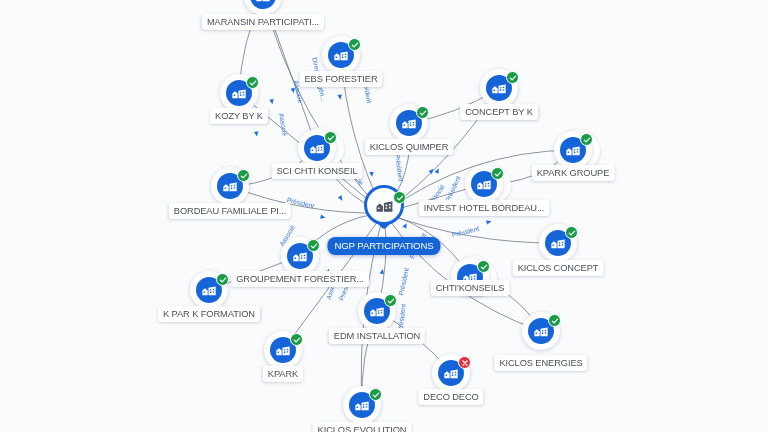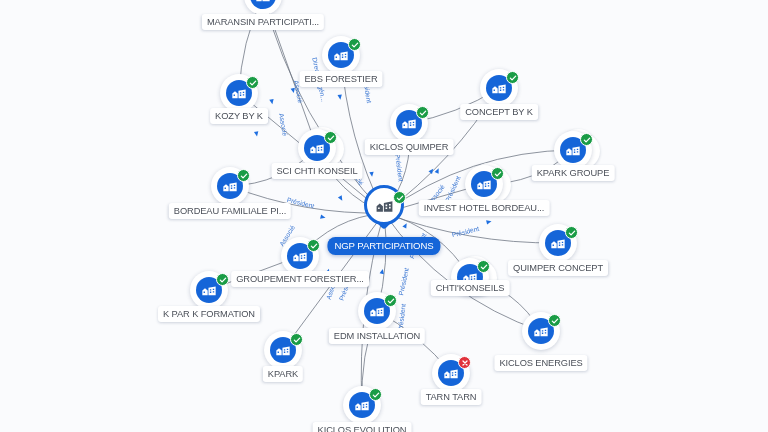--- a/index.html
+++ b/index.html
@@ -417,21 +417,21 @@
               <path fill="#ffffff" d="M2 20h8v-7.2L6 9.4 2 12.8V20zm1.9-5.6h2v2h-2v-2zm4.2 0h-1.2v2h1.2v-2z"></path>
               <path fill="#ffffff" d="M11.2 20H22V6.6l-10.8 2.2V20zm2.1-9.2h2.1v2h-2.1v-2zm0 3.6h2.1v2h-2.1v-2zm4.4-4.3h2.1v2h-2.1v-2zm0 3.6h2.1v2h-2.1v-2z"></path>
             </svg>
           </div>
         </div>
         <div class="badge ok" style="background:#1a9c46">
           <svg width="8" height="8" viewBox="0 0 12 12">
             <path d="M2 6.2 L4.6 8.8 L10 3.2" stroke="#ffffff" stroke-width="1.9" fill="none" stroke-linecap="round" stroke-linejoin="round"></path>
           </svg>
         </div>
-        <div class="node-label" style="top:17px">QUIMPER CONCEPT</div>
+        <div class="node-label" style="top:17px">KICLOS CONCEPT</div>
       </div>
       <div class="node" style="left: 300px; top: 256px;">
         <div class="node-marker">
           <div class="node-inner" style="background:#1565d8">
             <svg width="16" height="16" viewBox="0 0 24 24">
               <path fill="#ffffff" d="M2 20h8v-7.2L6 9.4 2 12.8V20zm1.9-5.6h2v2h-2v-2zm4.2 0h-1.2v2h1.2v-2z"></path>
               <path fill="#ffffff" d="M11.2 20H22V6.6l-10.8 2.2V20zm2.1-9.2h2.1v2h-2.1v-2zm0 3.6h2.1v2h-2.1v-2zm4.4-4.3h2.1v2h-2.1v-2zm0 3.6h2.1v2h-2.1v-2z"></path>
             </svg>
           </div>
         </div>
@@ -533,21 +533,21 @@
               <path fill="#ffffff" d="M2 20h8v-7.2L6 9.4 2 12.8V20zm1.9-5.6h2v2h-2v-2zm4.2 0h-1.2v2h1.2v-2z"></path>
               <path fill="#ffffff" d="M11.2 20H22V6.6l-10.8 2.2V20zm2.1-9.2h2.1v2h-2.1v-2zm0 3.6h2.1v2h-2.1v-2zm4.4-4.3h2.1v2h-2.1v-2zm0 3.6h2.1v2h-2.1v-2z"></path>
             </svg>
           </div>
         </div>
         <div class="badge bad" style="background:#e0323c">
           <svg width="8" height="8" viewBox="0 0 12 12">
             <path d="M3 3 L9 9 M9 3 L3 9" stroke="#ffffff" stroke-width="1.9" fill="none" stroke-linecap="round"></path>
           </svg>
         </div>
-        <div class="node-label" style="top:16px">TARN TARN</div>
+        <div class="node-label" style="top:16px">DECO DECO</div>
       </div>
       <div class="node" style="left: 362px; top: 405px;">
         <div class="node-marker">
           <div class="node-inner" style="background:#1565d8">
             <svg width="16" height="16" viewBox="0 0 24 24">
               <path fill="#ffffff" d="M2 20h8v-7.2L6 9.4 2 12.8V20zm1.9-5.6h2v2h-2v-2zm4.2 0h-1.2v2h1.2v-2z"></path>
               <path fill="#ffffff" d="M11.2 20H22V6.6l-10.8 2.2V20zm2.1-9.2h2.1v2h-2.1v-2zm0 3.6h2.1v2h-2.1v-2zm4.4-4.3h2.1v2h-2.1v-2zm0 3.6h2.1v2h-2.1v-2z"></path>
             </svg>
           </div>
         </div>

